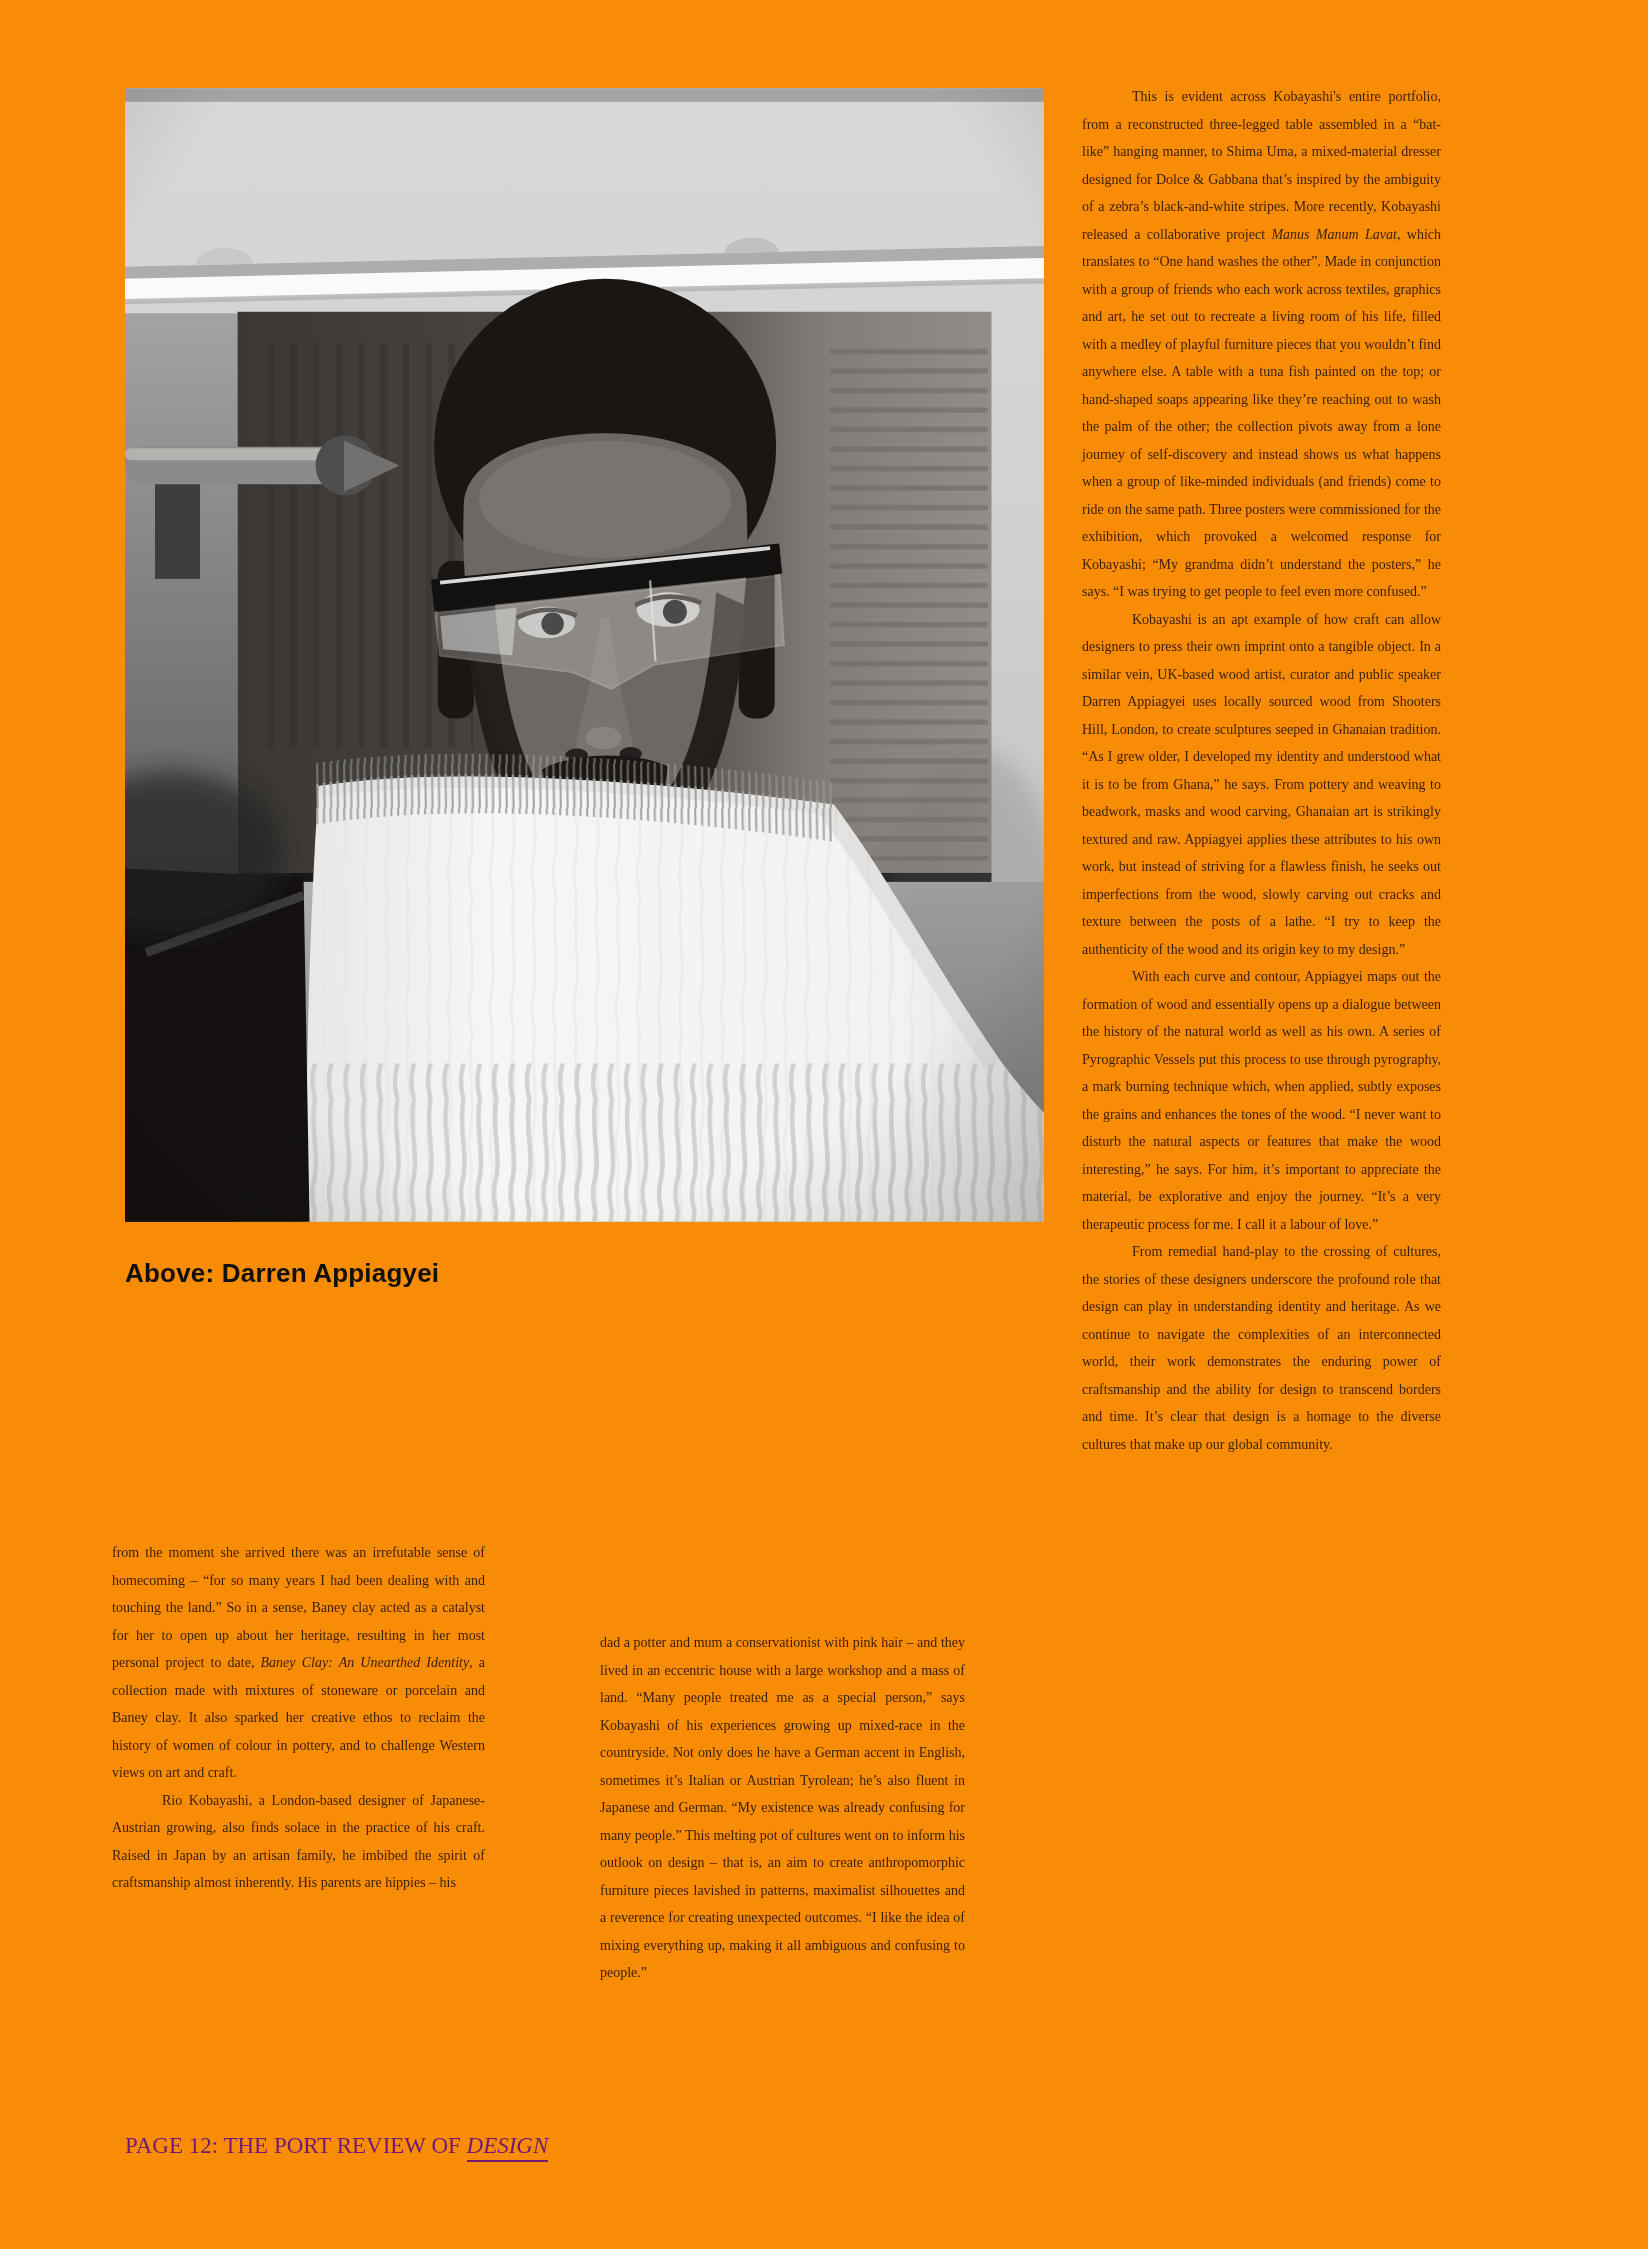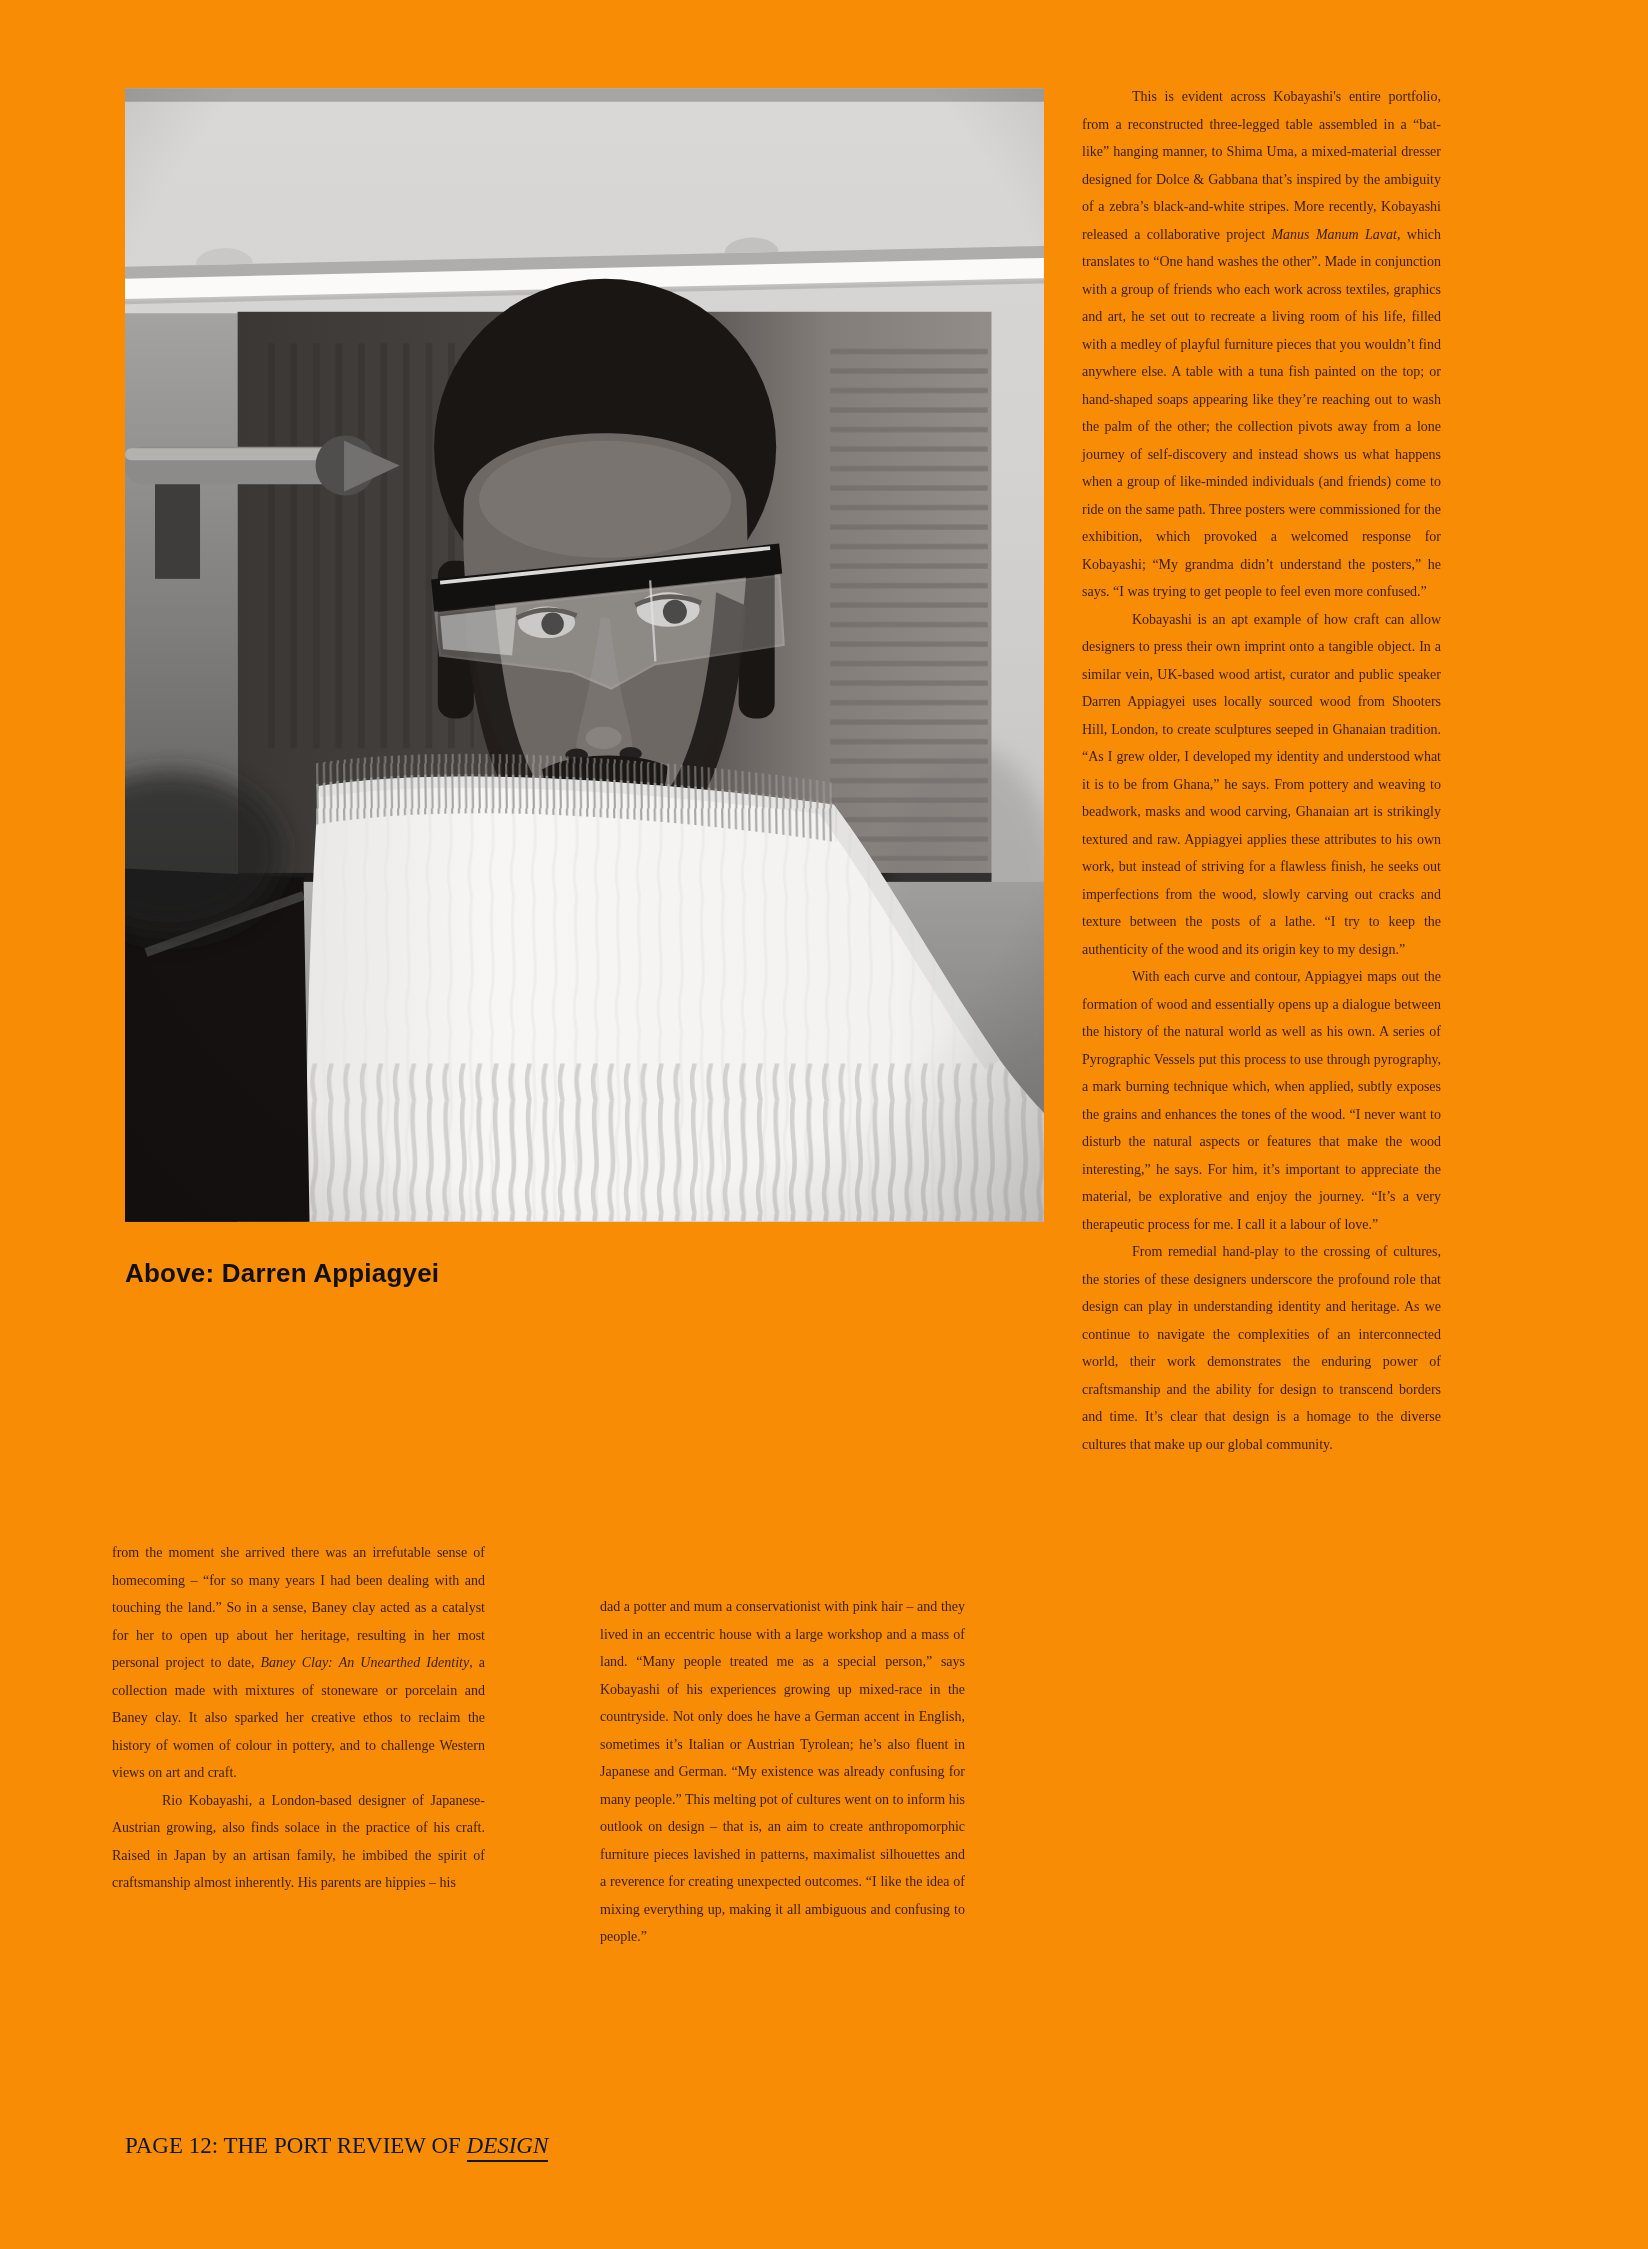--- a/index.html
+++ b/index.html
@@ -14,23 +14,23 @@
     position:absolute;left:125px;top:1258px;
     font-family:"Liberation Sans","DejaVu Sans",sans-serif;
     font-weight:700;font-size:26px;letter-spacing:0.2px;color:#101010;
   }
   .col{position:absolute;font-size:14px;line-height:27.5px;text-align:justify;hyphens:auto;-webkit-hyphens:auto}
   .col p{margin:0;padding:0}
   .col p.indent{text-indent:50px}
   .it{font-style:italic}
   .u{border-bottom:2.3px solid currentColor;padding-bottom:2.3px}
   .col-left{left:112px;top:1539px;width:373px}
-  .col-mid{left:600px;top:1593px;width:365px}
+  .col-mid{left:600px;top:1629px;width:365px}
   .col-right{left:1082px;top:83px;width:359px}
-  .footer{position:absolute;left:125px;top:2133px;font-size:23px;white-space:nowrap;color:#0f172a}
+  .footer{position:absolute;left:125px;top:2133px;font-size:23px;white-space:nowrap;color:#701a75}
 </style>
 </head>
 <body>
 
 <div class="page">
 
   <figure class="photo">
     <svg viewBox="0 0 1225 1511" xmlns="http://www.w3.org/2000/svg">
       <defs>
         <linearGradient id="wallG" x1="0" y1="0" x2="0" y2="1">

